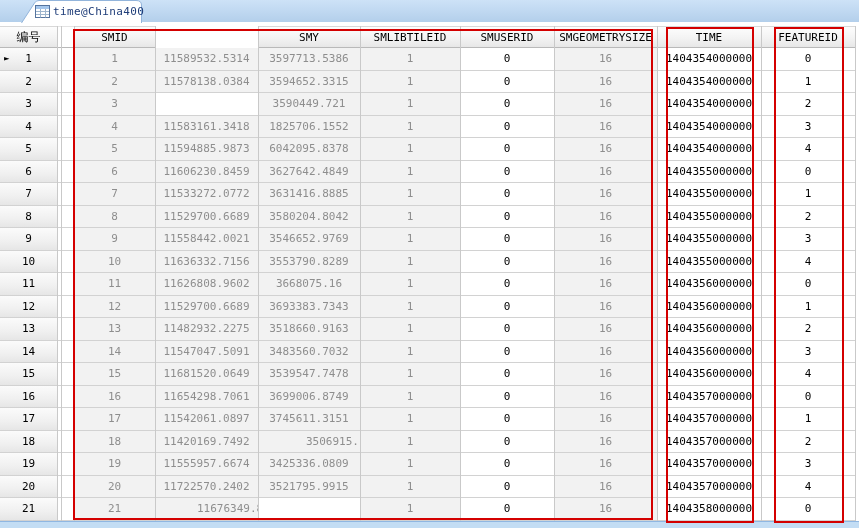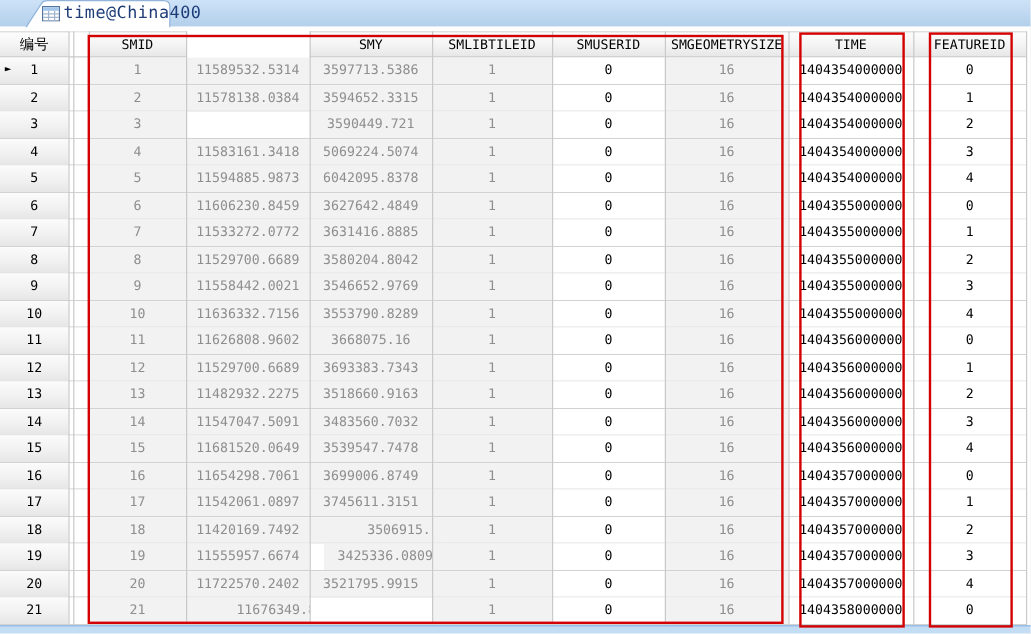--- a/index.html
+++ b/index.html
@@ -3,21 +3,21 @@
 <meta charset="utf-8">
 <style>
   html,body{margin:0;padding:0;background:#e8e8e8;}
   #screen{position:relative;width:859px;height:528px;background:#ffffff;overflow:hidden;
           font-family:"DejaVu Sans Mono","DejaVu Sans",monospace;font-size:11px;color:#000;}
   
   .tabbar{position:absolute;left:0;top:0;width:859px;height:22px;
           background:linear-gradient(180deg,#cde2f7 0%,#b3cfeb 100%);}
   .tab-shape{position:absolute;left:20px;top:0;width:124px;height:23px;}
   .tab-label{position:absolute;left:53px;top:4px;height:15px;line-height:15px;
-             color:#1e3c78;font-size:14px;letter-spacing:.4px;}
+             color:#1e3c78;font-size:11px;letter-spacing:.4px;}
   .tab-icon{position:absolute;left:35px;top:5px;width:15px;height:13px;}
   
   .header-row{position:absolute;left:0;top:26px;width:855px;height:22px;z-index:1;}
   .hcell{position:absolute;top:0;height:22px;box-sizing:border-box;text-align:center;
          line-height:21px;background:linear-gradient(180deg,#fdfdfd 0%,#f3f3f3 55%,#e7e7e7 100%);
          border-bottom:1px solid #b9b9b9;border-top:1px solid #d8d8d8;white-space:nowrap;overflow:hidden;}
   .hcell.filler{background:#ffffff;border-top:1px solid #e4e4e4;}
   .grid-row{position:absolute;left:0;width:855px;height:22.5px;box-sizing:border-box;
             border-bottom:1px solid #d2d2d2;background:#ffffff;z-index:1;}
   .cell{position:absolute;top:0;height:100%;box-sizing:border-box;text-align:center;
@@ -101,21 +101,21 @@
       <div class="cell ro" style="left: 360px; width: 100px;">1</div>
       <div class="cell" style="left: 460px; width: 94px;">0</div>
       <div class="cell ro" style="left: 554px; width: 103px;">16</div>
       <div class="cell" style="left: 657px; width: 104px;">1404354000000</div>
       <div class="cell" style="left: 761px; width: 94px;">2</div>
     </div>
     <div class="grid-row" style="top: 115.5px;">
       <div class="cell rowhead" style="left: 0px; width: 57px;">4</div>
       <div class="cell ro" style="left: 74px; width: 81px;">4</div>
       <div class="cell ro" style="left: 155px; width: 103px;">11583161.3418</div>
-      <div class="cell ro" style="left: 258px; width: 102px;">5069224.5074</div>
+      <div class="cell ro" style="left: 258px; width: 102px;">1825706.1552</div>
       <div class="cell ro" style="left: 360px; width: 100px;">1</div>
       <div class="cell" style="left: 460px; width: 94px;">0</div>
       <div class="cell ro" style="left: 554px; width: 103px;">16</div>
       <div class="cell" style="left: 657px; width: 104px;">1404354000000</div>
       <div class="cell" style="left: 761px; width: 94px;">3</div>
     </div>
     <div class="grid-row" style="top: 138px;">
       <div class="cell rowhead" style="left: 0px; width: 57px;">5</div>
       <div class="cell ro" style="left: 74px; width: 81px;">5</div>
       <div class="cell ro" style="left: 155px; width: 103px;">11594885.9873</div>
@@ -266,21 +266,21 @@
       <div class="cell ro" style="left: 360px; width: 100px;">1</div>
       <div class="cell" style="left: 460px; width: 94px;">0</div>
       <div class="cell ro" style="left: 554px; width: 103px;">16</div>
       <div class="cell" style="left: 657px; width: 104px;">1404357000000</div>
       <div class="cell" style="left: 761px; width: 94px;">2</div>
     </div>
     <div class="grid-row" style="top: 453px;">
       <div class="cell rowhead" style="left: 0px; width: 57px;">19</div>
       <div class="cell ro" style="left: 74px; width: 81px;">19</div>
       <div class="cell ro" style="left: 155px; width: 103px;">11555957.6674</div>
-      <div class="cell ro" style="left: 258px; width: 102px; margin-left: 12px;">3425336.0809</div>
+      <div class="cell ro" style="left: 258px; width: 102px;">3425336.0809</div>
       <div class="cell ro" style="left: 360px; width: 100px;">1</div>
       <div class="cell" style="left: 460px; width: 94px;">0</div>
       <div class="cell ro" style="left: 554px; width: 103px;">16</div>
       <div class="cell" style="left: 657px; width: 104px;">1404357000000</div>
       <div class="cell" style="left: 761px; width: 94px;">3</div>
     </div>
     <div class="grid-row" style="top: 475.5px;">
       <div class="cell rowhead" style="left: 0px; width: 57px;">20</div>
       <div class="cell ro" style="left: 74px; width: 81px;">20</div>
       <div class="cell ro" style="left: 155px; width: 103px;">11722570.2402</div>

